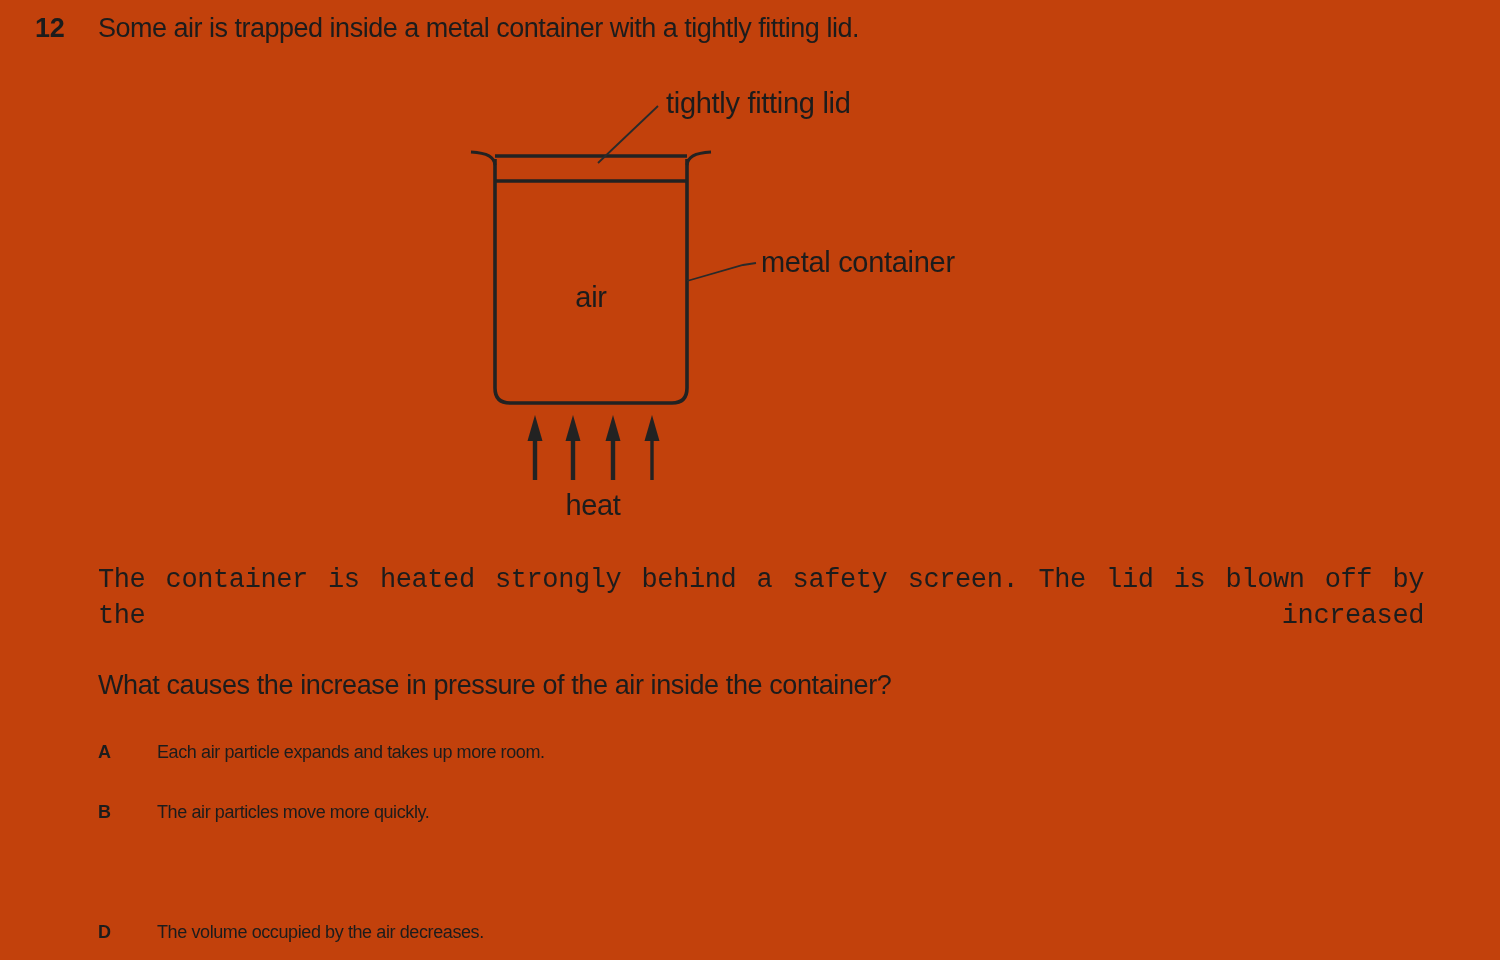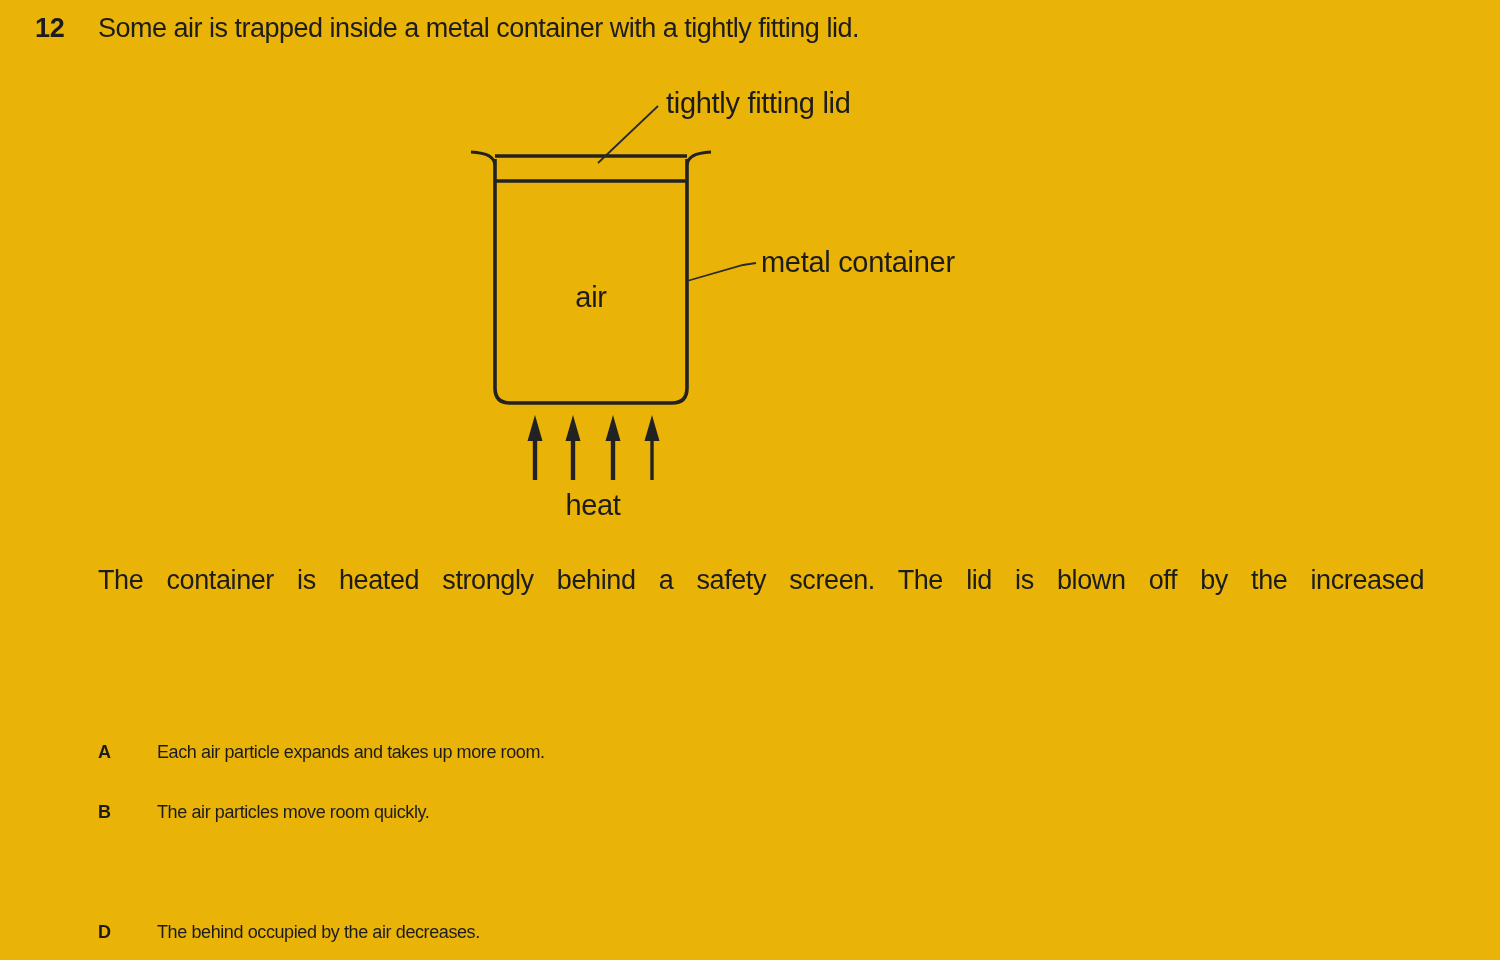--- a/index.html
+++ b/index.html
@@ -5,21 +5,21 @@
   * { margin: 0; padding: 0; box-sizing: border-box; }
   html, body {
     width: 1500px; height: 960px;
     background: #ffffff;
     font-family: "Liberation Sans", "DejaVu Sans", sans-serif;
     color: #1c1c1c;
   }
   #page {
     position: relative;
     width: 1500px; height: 960px;
-    background: #eab308;
+    background: #c2410c;
     overflow: hidden;
   }
   .abs { position: absolute; }
 
   
   .qnum {
     left: 35px; top: 12px;
     font-size: 27px; font-weight: bold;
     letter-spacing: -0.3px;
     line-height: 33px;
@@ -47,21 +47,21 @@
     left: 98px; top: 562px; width: 1326px;
     font-size: 27px;
     letter-spacing: -0.4px;
     line-height: 36px;
   }
   .para .justified {
     text-align: justify;
     text-align-last: justify;
     white-space: nowrap; 
   }
-  .para .justified { white-space: normal; }
+  .para .justified { white-space: normal; font-family: Liberation Mono, monospace; }
 
   .prompt {
     left: 98px; top: 668px;
     font-size: 27px;
     letter-spacing: -0.4px;
     line-height: 34px;
     white-space: nowrap;
   }
 
   
@@ -127,24 +127,25 @@
       </g>
     </g>
 
     <text x="173" y="440" text-anchor="middle">heat</text>
   </svg>
 
   <div class="abs para">
     <div class="justified">The container is heated strongly behind a safety screen. The lid is blown off by the increased</div>
   </div>
 
+  <div class="abs prompt">What causes the increase in pressure of the air inside the container?</div>
 
   <div class="abs option-row opt-a">
     <span class="option-letter">A</span><span>Each air particle expands and takes up more room.</span>
   </div>
   <div class="abs option-row opt-b">
-    <span class="option-letter">B</span><span>The air particles move room quickly.</span>
+    <span class="option-letter">B</span><span>The air particles move more quickly.</span>
   </div>
   <div class="abs option-row opt-d">
-    <span class="option-letter">D</span><span>The behind occupied by the air decreases.</span>
+    <span class="option-letter">D</span><span>The volume occupied by the air decreases.</span>
   </div>
 
 </div>
 
 </body></html>

